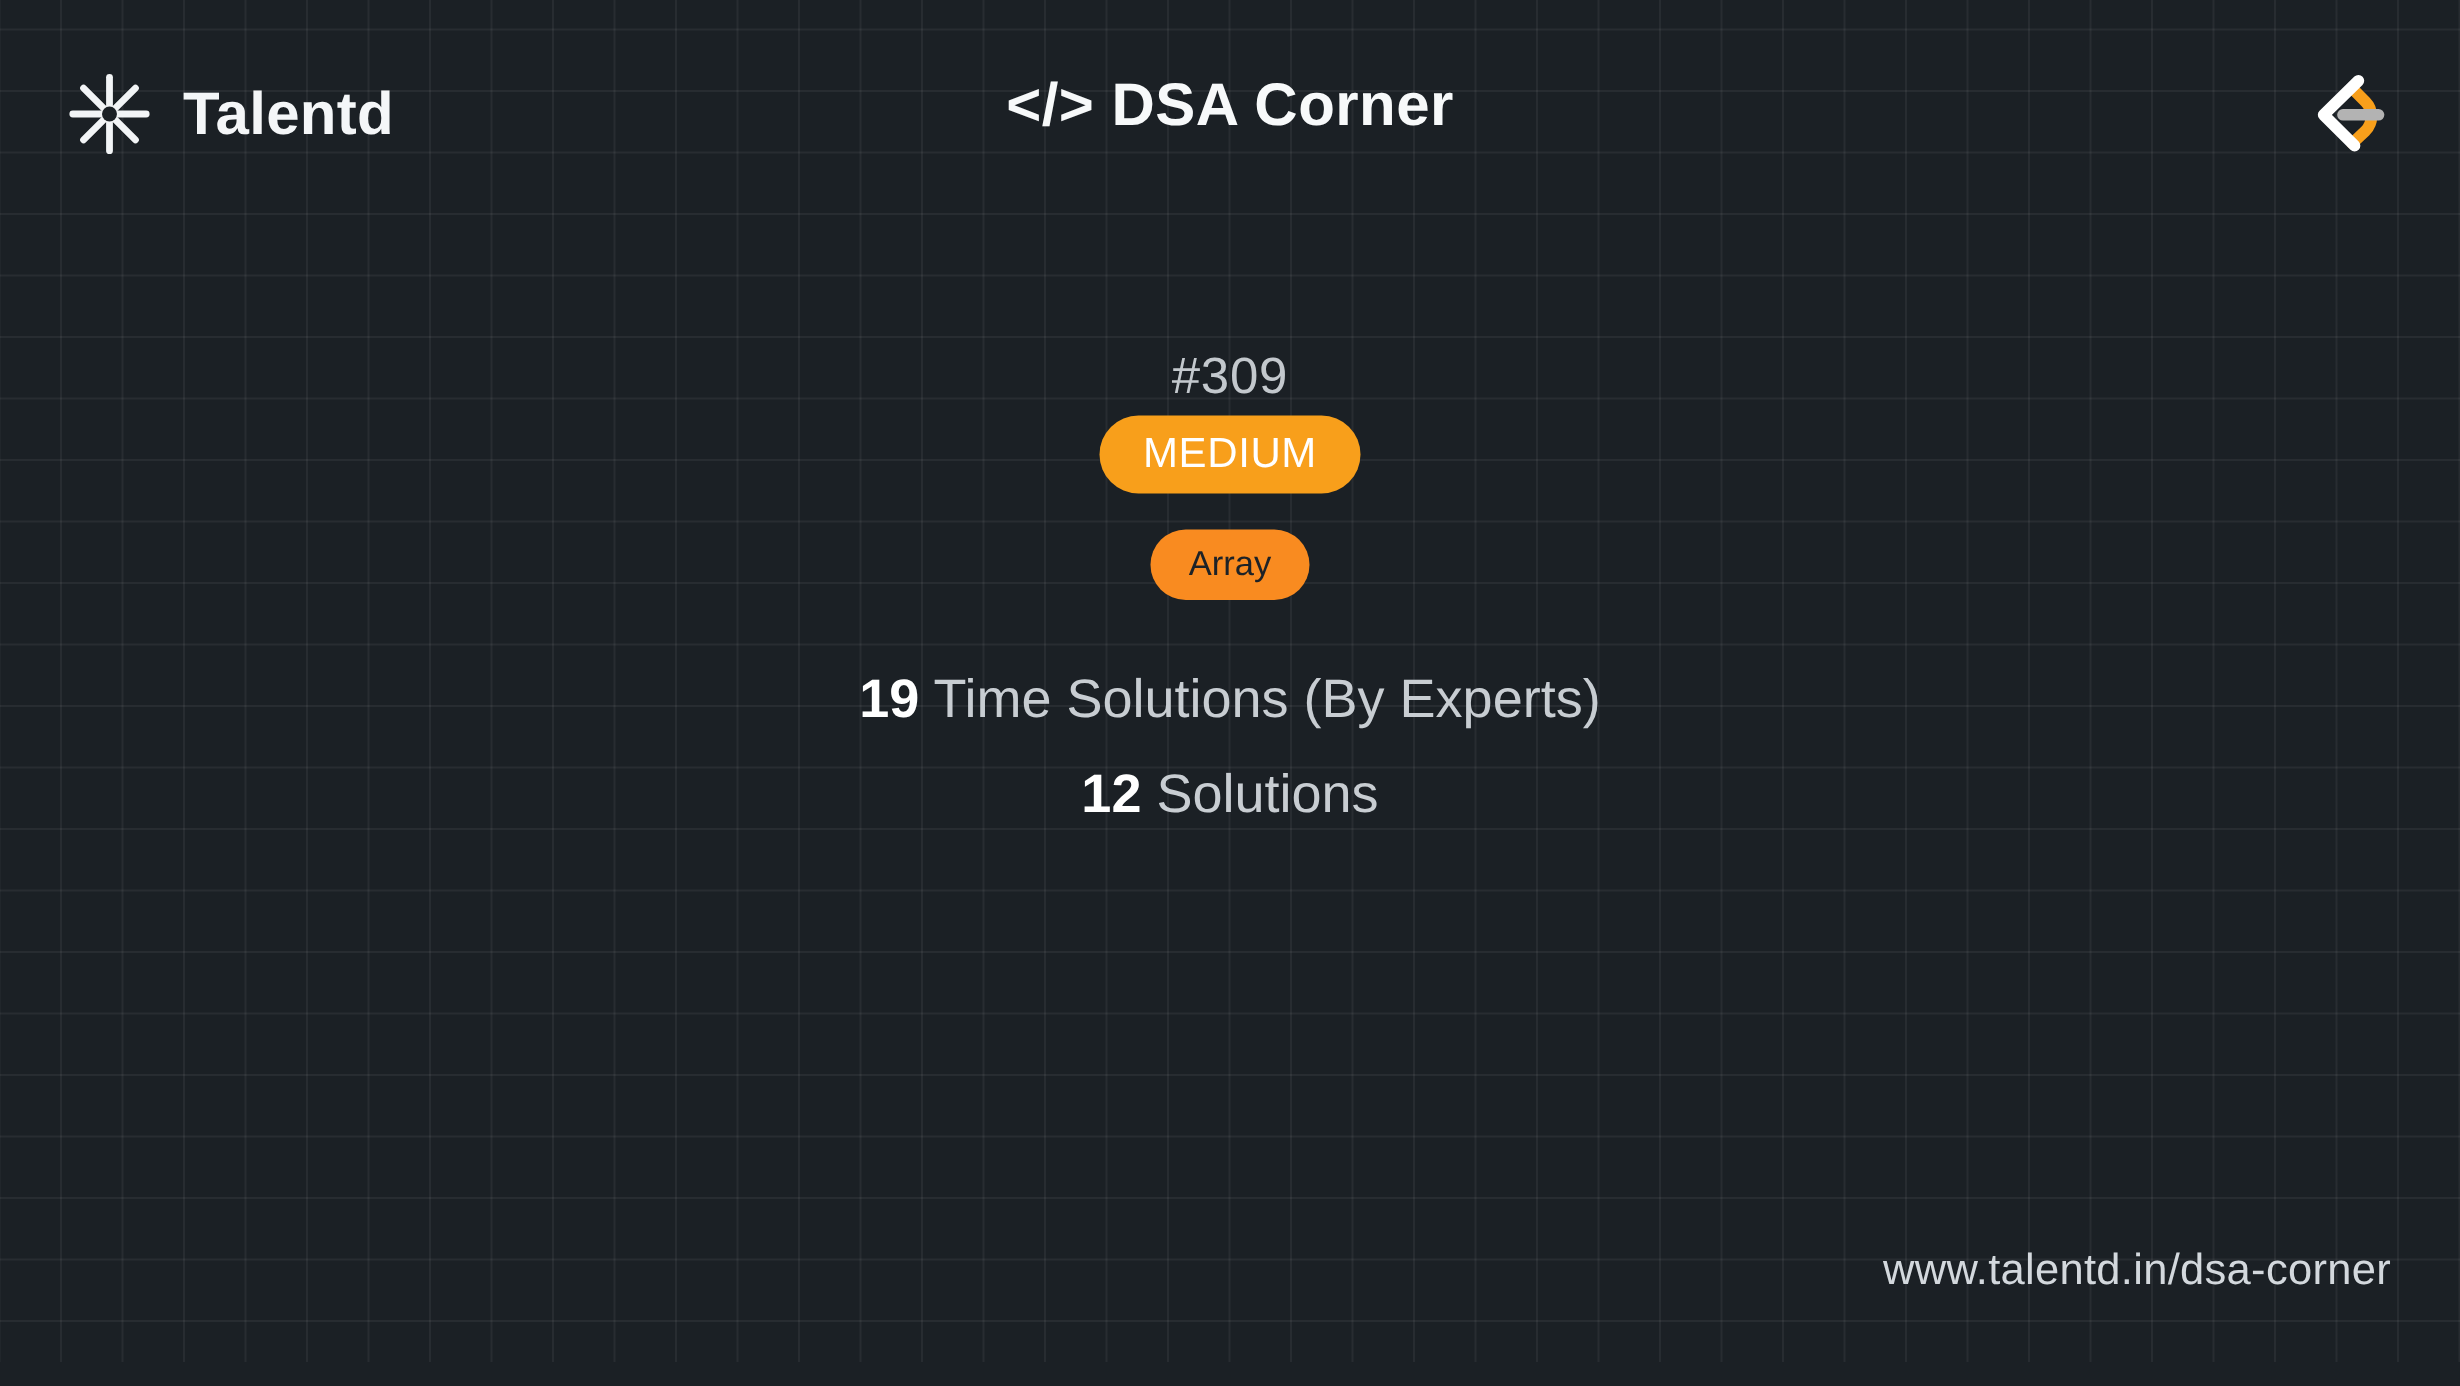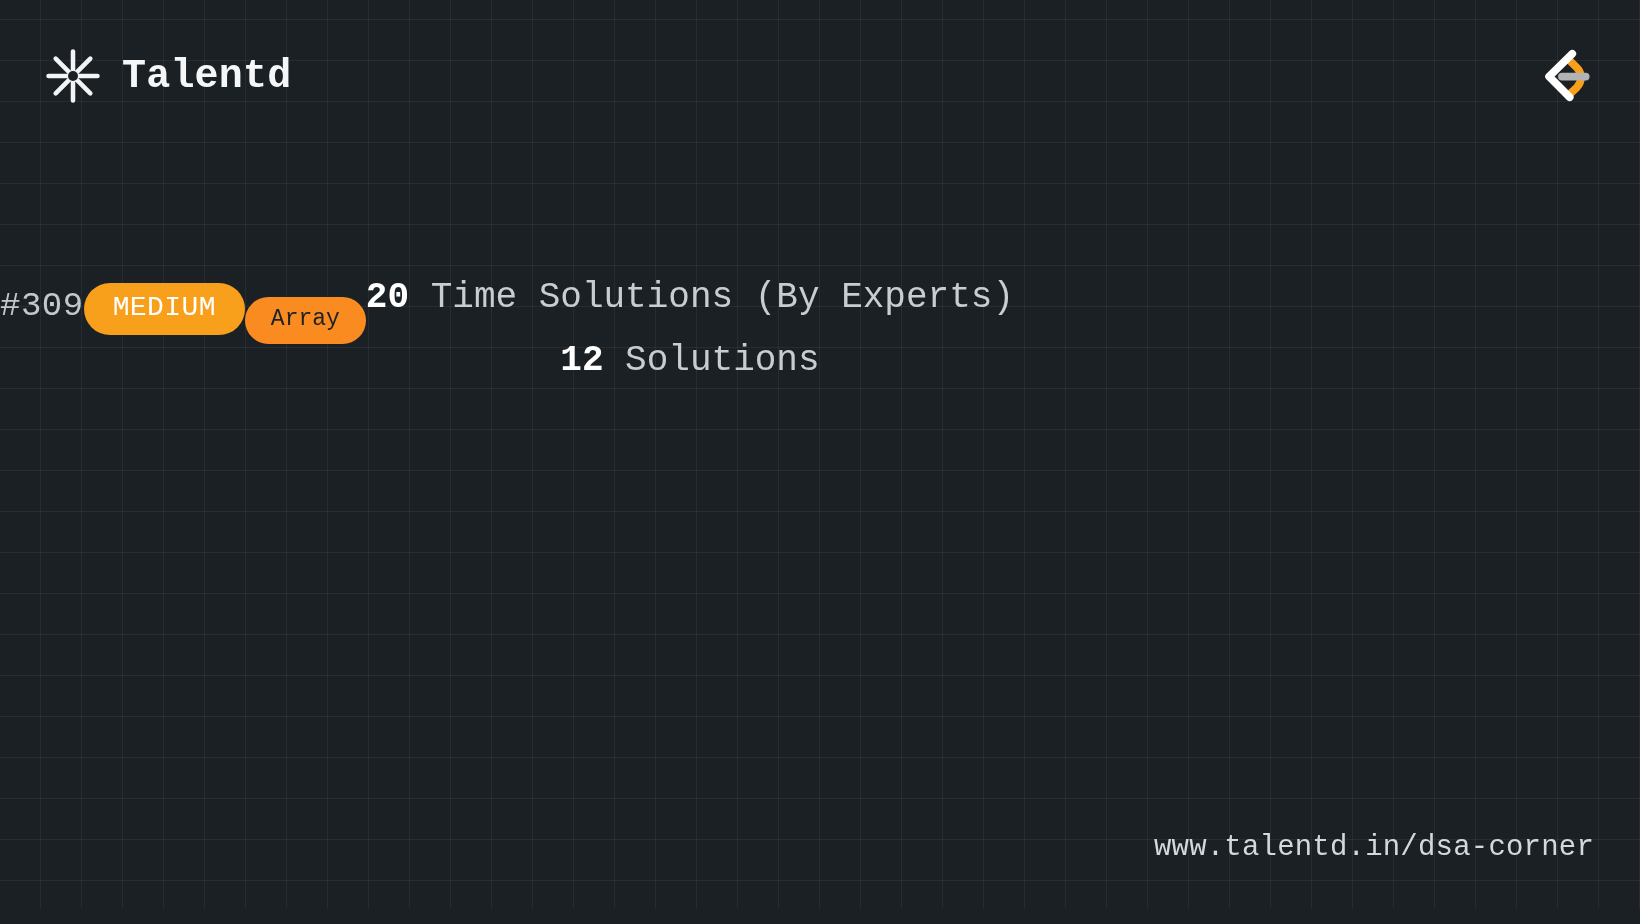--- a/index.html
+++ b/index.html
@@ -20,21 +20,20 @@
     position: relative;
     width: 1640px;
     height: 908px;
     background-color: #1b2025;
     background-image:
       linear-gradient(to right,  rgba(255,255,255,0.055) 1px, transparent 1px),
       linear-gradient(to bottom, rgba(255,255,255,0.055) 1px, transparent 1px);
     background-size: 41px 41px;
     background-position: -1px 19px;
     overflow: hidden;
-    font-family: Liberation Mono, monospace;
   }
 
   
   .header {
     position: absolute;
     top: 0; left: 0;
     width: 1640px;
     height: 152px;
     display: flex;
     align-items: center;
@@ -73,21 +72,21 @@
   .header-spacer { flex: 1 1 auto; }
 
   .lc-logo { width: 66px; height: 66px; display: block; flex: 0 0 auto; }
 
   
   .center {
     position: absolute;
     left: 0; right: 0;
     top: 232px;
     display: flex;
-    flex-direction: row;
+    flex-direction: column;
     align-items: center;
   }
 
   .problem-number {
     font-size: 34px;
     color: #c3c8cd;
     font-weight: 400;
     letter-spacing: 0.5px;
     margin-bottom: 6px;
   }
@@ -190,36 +189,37 @@
       <svg class="lc-logo" viewBox="0 0 64 64" aria-hidden="true">
 
         <path d="M37 15.5 L45.5 24 A13.5 13.5 0 0 1 45.5 43 L37 51" fill="none" stroke="#f89f1b" stroke-width="7.5" stroke-linecap="round" stroke-linejoin="round"></path>
 
         <path d="M41 10.5 L18.5 32.5 L38.5 52.5" fill="none" stroke="#ffffff" stroke-width="7.5" stroke-linecap="round" stroke-linejoin="round"></path>
 
         <line x1="31" y1="32.5" x2="54" y2="32.5" stroke="#b3b3b3" stroke-width="7.5" stroke-linecap="round"></line>
       </svg>
     </span>
 
+    <div class="header-title">&lt;/&gt; DSA Corner</div>
   </div>
 
   <div class="center">
 
     <div class="problem-number">#309</div>
 
 
     <div class="difficulty-badge">MEDIUM</div>
 
     <div class="tags">
       <span class="tag">Array</span>
     </div>
 
     <div class="stats">
       <div class="stat-line">
-        <span class="stat-value">20</span>
+        <span class="stat-value">19</span>
         <span class="stat-label"> Time Solutions (By Experts)</span>
       </div>
       <div class="stat-line">
         <span class="stat-value">12</span>
         <span class="stat-label"> Solutions</span>
       </div>
     </div>
   </div>
 
   <div class="footer">www.talentd.in/dsa-corner</div>

